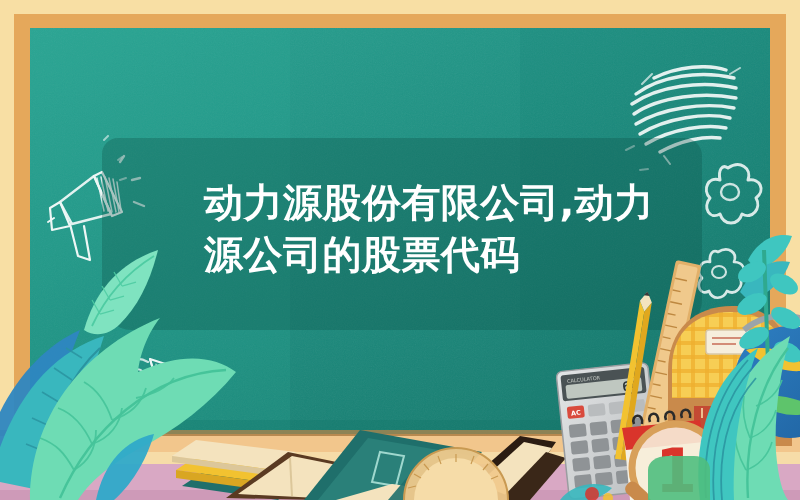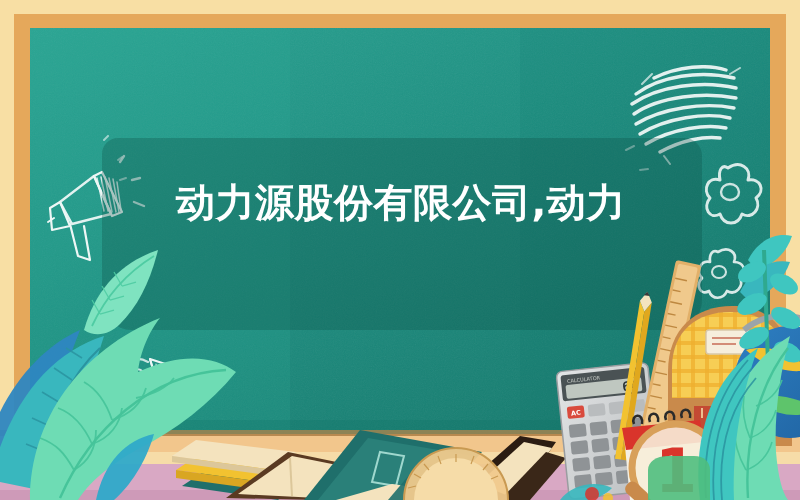--- a/index.html
+++ b/index.html
@@ -29,21 +29,21 @@
     width: 470px;
     z-index: 40;
     color: #ffffff;
     font-size: 39px;
     line-height: 52px;
     font-weight: 700;
     letter-spacing: 0.5px;
     font-family: "DejaVu Sans", "Liberation Sans", sans-serif;
     text-rendering: geometricPrecision;
   }
-  #headline .ln { display: block; white-space: pre; }
+  #headline .ln { display: block; white-space: pre; margin-left: 28px; }
 </style>
 </head>
 <body>
 
 <div id="stage">
 
   <svg class="layer" viewBox="0 0 800 500" preserveAspectRatio="none">
     <defs>
       <linearGradient id="boardGrad" x1="0" y1="0" x2="0.75" y2="1">
         <stop offset="0%" stop-color="#2AA392"></stop>
@@ -175,20 +175,21 @@
              a18 18 0 0 1 18 18
              V300
              a30 30 0 0 1 -30 30
              H132
              a30 30 0 0 1 -30 -30
              Z" fill="#0D4F46" opacity="0.30"></path>
   </svg>
 
   <div id="headline">
     <span class="ln">动力源股份有限公司,动力</span>
+    <span class="ln">源公司的股票代码</span>
   </div>
 
   <svg class="layer" viewBox="0 0 800 500">
     <defs>
       <clipPath id="fgClip">
           <rect x="0" y="0" width="800" height="500"></rect>
         </clipPath>
       <pattern id="plaid" width="14" height="14" patternUnits="userSpaceOnUse">
         <rect width="14" height="14" fill="#F7CE55"></rect>
         <rect width="14" height="4" y="5" fill="#EFAF2E" opacity="0.75"></rect>

